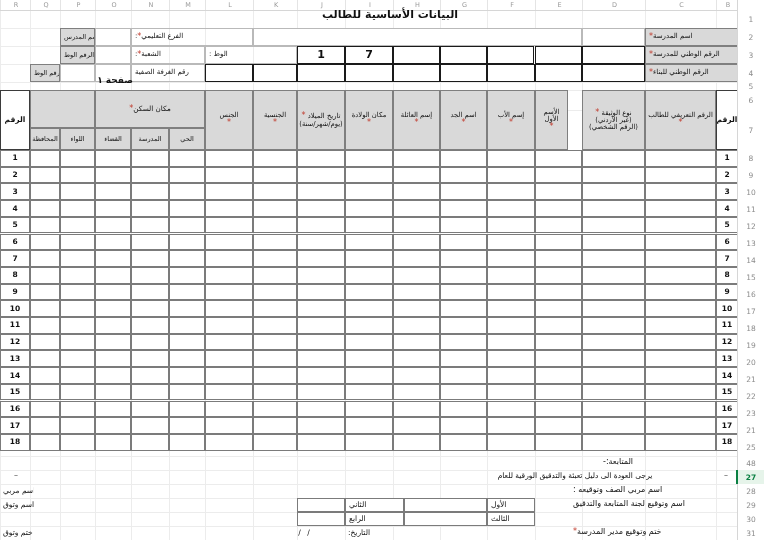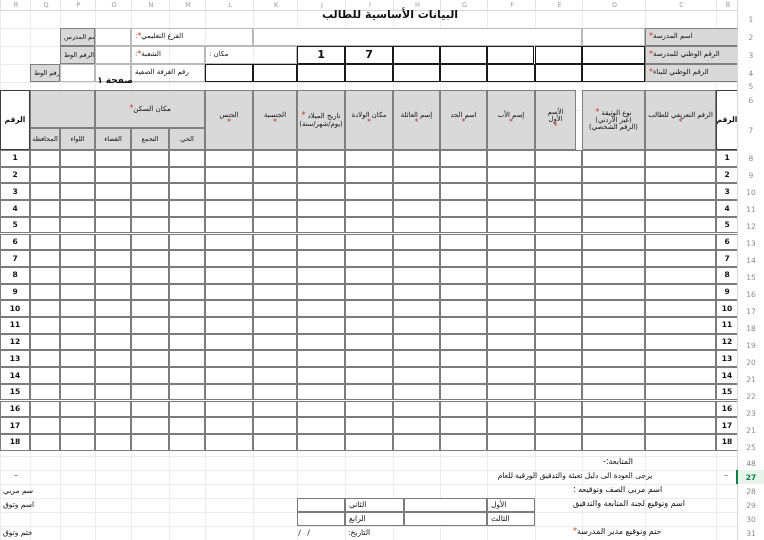--- a/index.html
+++ b/index.html
@@ -130,21 +130,21 @@
       <div class="c thin white" style="left: 253px; top: 28px; width: 329px; height: 18px;"></div>
       <div class="c thin lblR" style="left: 131px; top: 28px; width: 122px; height: 18px;;font-size:7px;">الفرع التعليمي<span class="req">*</span>:</div>
       <div class="c thin white" style="left: 95px; top: 28px; width: 36px; height: 18px;"></div>
       <div class="c hdr lblR" style="left: 60px; top: 28px; width: 35px; height: 18px;;font-size:6.5px;">اسم المدرس</div>
       <div class="c thick white b" style="left: 345px; top: 46px; width: 48px; height: 18px;;font-size:11px;">7</div>
       <div class="c thick white b" style="left: 297px; top: 46px; width: 48px; height: 18px;;font-size:11px;">1</div>
       <div class="c thick white" style="left: 393px; top: 46px; width: 47px; height: 18px;"></div>
       <div class="c thick white" style="left: 440px; top: 46px; width: 47px; height: 18px;"></div>
       <div class="c thick white" style="left: 487px; top: 46px; width: 47px; height: 18px;"></div>
       <div class="c thick white" style="left: 535px; top: 46px; width: 47px; height: 18px;"></div>
-      <div class="c thin lblR" style="left: 205px; top: 46px; width: 92px; height: 18px;;font-size:7px;">مكان :</div>
+      <div class="c thin lblR" style="left: 205px; top: 46px; width: 92px; height: 18px;;font-size:7px;">الوط :</div>
       <div class="c thin lblR" style="left: 131px; top: 46px; width: 74px; height: 18px;;font-size:7px;">الشعبة<span class="req">*</span>:</div>
       <div class="c thin white" style="left: 95px; top: 46px; width: 36px; height: 18px;"></div>
       <div class="c hdr lblR" style="left: 60px; top: 46px; width: 35px; height: 18px;;font-size:6.5px;">الرقم الوط</div>
       <div class="c thick white" style="left: 205px; top: 64px; width: 48px; height: 18px;"></div>
       <div class="c thick white" style="left: 253px; top: 64px; width: 44px; height: 18px;"></div>
       <div class="c thick white" style="left: 297px; top: 64px; width: 48px; height: 18px;"></div>
       <div class="c thick white" style="left: 345px; top: 64px; width: 48px; height: 18px;"></div>
       <div class="c thick white" style="left: 393px; top: 64px; width: 47px; height: 18px;"></div>
       <div class="c thick white" style="left: 440px; top: 64px; width: 47px; height: 18px;"></div>
       <div class="c thick white" style="left: 487px; top: 64px; width: 48px; height: 18px;"></div>
@@ -158,34 +158,34 @@
   <div class="c b" style="left:80px;top:74px;width:70px;height:14px;font-size:9px;">صفحة ١</div>
 
   <div id="maintable">
       <div class="c hdr b" style="left: 716px; top: 90px; width: 22px; height: 60px;;font-size:7.5px;background:#fff;border:1.4px solid #3b3b3b;">الرقم</div>
       <div class="c hdr wrap" style="left: 645px; top: 90px; width: 71px; height: 60px;;font-size:6.8px;padding:1px;flex-direction:column;">الرقم التعريفي للطالب<span class="req">*</span></div>
       <div class="c hdr wrap" style="left: 582px; top: 90px; width: 63px; height: 60px;;font-size:6.8px;padding:1px;flex-direction:column;">
         <div>نوع الوثيقة <span class="req">*</span></div>
         <div>(غير الأردني)</div>
         <div>(الرقم الشخصي)</div>
       </div>
-      <div class="c hdr wrap" style="left: 535px; top: 90px; width: 41px; height: 60px;;font-size:6.8px;padding:12px;flex-direction:column;">الأسم الأول<span class="req">*</span></div>
+      <div class="c hdr wrap" style="left: 535px; top: 90px; width: 33px; height: 60px;;font-size:6.8px;padding:12px;flex-direction:column;">الأسم الأول<span class="req">*</span></div>
       <div class="c hdr wrap" style="left: 487px; top: 90px; width: 48px; height: 60px;;font-size:6.8px;padding:1px;flex-direction:column;">إسم الأب<span class="req">*</span></div>
       <div class="c hdr wrap" style="left: 440px; top: 90px; width: 47px; height: 60px;;font-size:6.8px;padding:1px;flex-direction:column;">اسم الجد <span class="req">*</span></div>
       <div class="c hdr wrap" style="left: 393px; top: 90px; width: 47px; height: 60px;;font-size:6.8px;padding:1px;flex-direction:column;">إسم العائلة<span class="req">*</span></div>
       <div class="c hdr wrap" style="left: 345px; top: 90px; width: 48px; height: 60px;;font-size:6.8px;padding:1px;flex-direction:column;">مكان الولادة<span class="req">*</span></div>
       <div class="c hdr wrap" style="left: 297px; top: 90px; width: 48px; height: 60px;;font-size:6.8px;padding:1px;flex-direction:column;">
         <div>تاريخ الميلاد <span class="req">*</span></div>
         <div>(يوم/شهر/سنة)</div>
       </div>
       <div class="c hdr wrap" style="left: 253px; top: 90px; width: 44px; height: 60px;;font-size:6.8px;padding:1px;flex-direction:column;">الجنسية <span class="req">*</span></div>
       <div class="c hdr wrap" style="left: 205px; top: 90px; width: 48px; height: 60px;;font-size:6.8px;padding:1px;flex-direction:column;">الجنس<span class="req">*</span></div>
       <div class="c hdr" style="left: 95px; top: 90px; width: 110px; height: 38px;;font-size:7.2px;">مكان السكن<span class="req">*</span></div>
       <div class="c hdr" style="left: 169px; top: 128px; width: 36px; height: 22px;;font-size:6.5px;">الحي</div>
-      <div class="c hdr" style="left: 131px; top: 128px; width: 38px; height: 22px;;font-size:6.5px;">التجمع</div>
+      <div class="c hdr" style="left: 131px; top: 128px; width: 38px; height: 22px;;font-size:6.5px;">المدرسة</div>
       <div class="c hdr" style="left: 95px; top: 128px; width: 36px; height: 22px;;font-size:6.5px;">القضاء</div>
       <div class="c hdr" style="left: 60px; top: 128px; width: 35px; height: 22px;;font-size:6.5px;">اللواء</div>
       <div class="c hdr" style="left: 30px; top: 128px; width: 30px; height: 22px;;font-size:6.5px;">المحافظة</div>
       <div class="c hdr" style="left: 30px; top: 90px; width: 65px; height: 38px;"></div>
       <div class="c hdr b" style="left: 0px; top: 90px; width: 30px; height: 60px;;font-size:7.5px;background:#fff;border:1.4px solid #3b3b3b;">الرقم</div>
       <div class="c med b white" style="left: 716px; top: 150px; width: 22px; height: 16.7px;;font-size:7.5px;">1</div>
       <div class="c med white" style="left: 645px; top: 150px; width: 71px; height: 16.7px;;font-size:7.5px;"></div>
       <div class="c med white" style="left: 582px; top: 150px; width: 63px; height: 16.7px;;font-size:7.5px;"></div>
       <div class="c med white" style="left: 535px; top: 150px; width: 47px; height: 16.7px;;font-size:7.5px;"></div>
       <div class="c med white" style="left: 487px; top: 150px; width: 48px; height: 16.7px;;font-size:7.5px;"></div>

